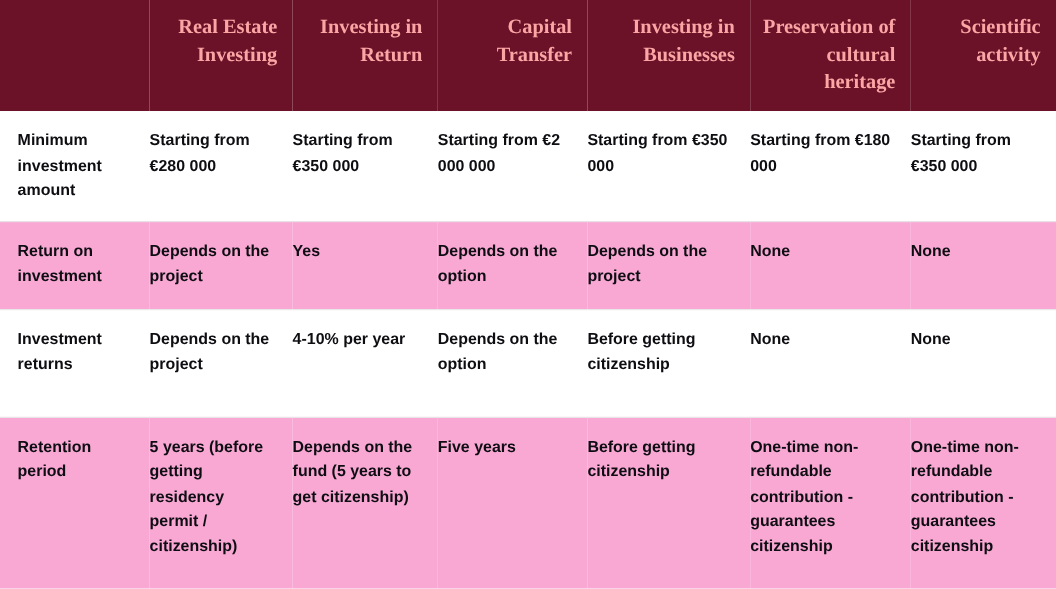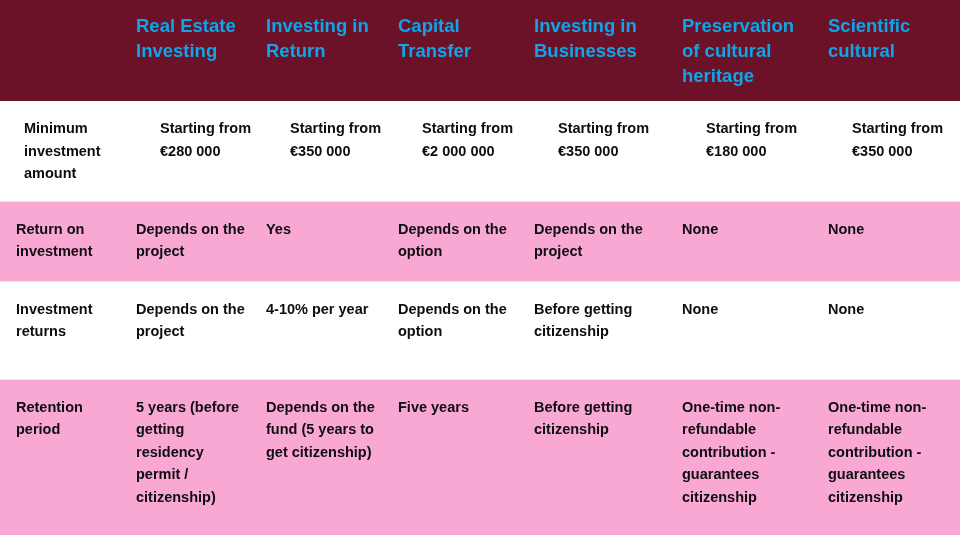--- a/index.html
+++ b/index.html
@@ -28,26 +28,26 @@
   col.c3 { width: 136px; }
   col.c4 { width: 148px; }
   col.c5 { width: 146px; }
   col.c6 { width: 132px; }
 
   
   thead tr {
     background: #6B1229;
   }
   thead th {
-    color: #0ea5e9;
-    font-family: Liberation Sans, sans-serif;
+    color: #fca5a5;
+    font-family: Liberation Serif, serif;
     font-weight: bold;
     font-size: 18.5px;
     line-height: 25px;
-    text-align: left;
+    text-align: right;
     vertical-align: top;
     padding: 13px 14px 13px 0;
     height: 92px;
     box-sizing: border-box;
   }
   thead th.first-col {
     padding-left: 16px;
   }
 
   
@@ -67,21 +67,21 @@
     padding-left: 16px;
   }
 
   tbody tr.row-odd {
     background: #ffffff;
   }
   tbody tr.row-even {
     background: #f9a8d4;
   }
 
-  tbody tr.r0 td { height: 100px; box-sizing: border-box; padding-left: 24px; }
+  tbody tr.r0 td { height: 100px; box-sizing: border-box; }
   tbody tr.r1 td { height: 80px;  box-sizing: border-box; }
   tbody tr.r2 td { height: 98px;  box-sizing: border-box; }
   tbody tr.r3 td { height: 175px; box-sizing: border-box; }
 </style>
 </head>
 <body>
 
 <table class="comparison-table">
   <colgroup>
     <col class="c0">
@@ -93,21 +93,21 @@
       <col class="c6">
   </colgroup>
   <thead>
     <tr>
       <th class="first-col"></th>
       <th>Real Estate Investing</th>
       <th>Investing in Return</th>
       <th>Capital Transfer</th>
       <th>Investing in Businesses</th>
       <th>Preservation of cultural heritage</th>
-      <th>Scientific cultural</th>
+      <th>Scientific activity</th>
     </tr>
   </thead>
   <tbody>
 
     <tr class="row-odd r0">
       <td class="first-col">Minimum investment amount</td>
       <td>Starting from €280 000</td>
       <td>Starting from €350 000</td>
       <td>Starting from €2 000 000</td>
       <td>Starting from €350 000</td>

